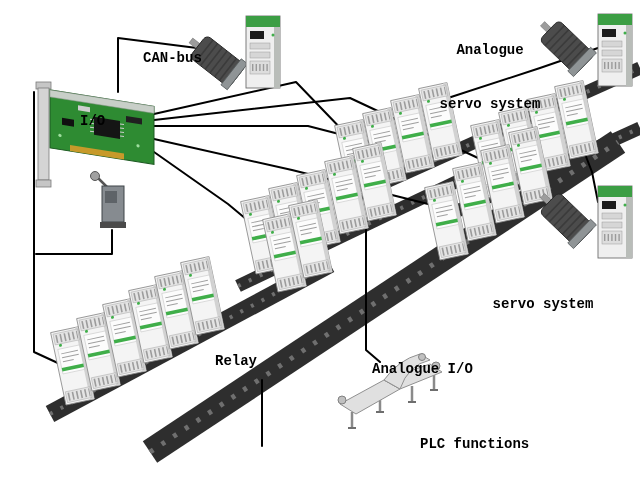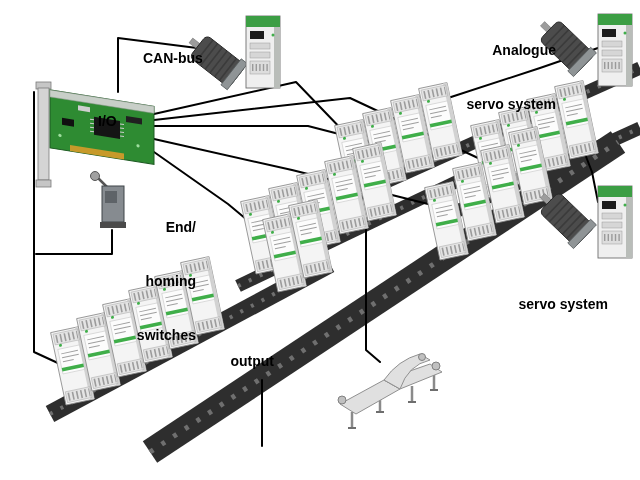--- a/index.html
+++ b/index.html
@@ -1,27 +1,27 @@
 <!DOCTYPE html>
 <html style="--background: #ffffff; --text: #000000; --wire: #000000; --rail: #2e2e2e; --rail-slot: #6f6f6f; --module-body: #f4f4f4; --module-shade: #d2d2d2; --module-green: #3fae49; --pcb-green: #2e8b32; --drive-green: #3c9e44; --motor-gray: #4c4c4c; --conveyor-gray: #e0e0e0;"><head>
 <meta charset="utf-8">
 <style>
   html,body{margin:0;padding:0;background:#fff;}
   .stage{
     position:relative;width:640px;height:480px;overflow:hidden;
     background:var(--background,#fff);
-    font-family:Liberation Sans, sans-serif;
+    font-family:Liberation Mono, monospace;
   }
   .stage svg{position:absolute;left:0;top:0;}
   .lbl{
     position:absolute;font-size:14px;font-weight:bold;line-height:18px;
     color:var(--text,#000);white-space:pre;
   }
   .lbl span{display:block;}
-  .lbl.center{text-align:right;}
+  .lbl.center{text-align:center;}
   .wire{stroke:var(--wire,#000);stroke-width:2;fill:none;stroke-linejoin:round;stroke-linecap:round;}
   .rail{stroke:var(--rail,#2e2e2e);stroke-linecap:butt;}
   .rail-slot{stroke:var(--rail-slot,#6f6f6f);stroke-linecap:butt;}
 </style>
 </head>
 <body>
 
 <div class="stage">
 
 <svg width="640" height="480" viewBox="0 0 640 480">
@@ -172,31 +172,32 @@
   </g>
 </svg>
 
 <div class="lbl" style="left:143px;top:13px">
   <span>CAN-bus</span>
 </div>
 <div class="lbl center" style="left:424px;top:5px;width:132px">
   <span>Analogue</span>
   <span>servo system</span>
 </div>
-<div class="lbl" style="left:98px;top:76px">
+<div class="lbl" style="left:80px;top:76px">
   <span>I/O</span>
 </div>
-<div class="lbl center" style="left:116px;top:182px;width:80px">
-  <span>End/</span>
-  <span>homing</span>
-  <span>switches</span>
-</div>
 <div class="lbl center" style="left:198px;top:316px;width:76px">
-  <span>output</span>
+  <span>Relay</span>
+</div>
+<div class="lbl" style="left:372px;top:324px">
+  <span>Analogue I/O</span>
 </div>
 <div class="lbl center" style="left:478px;top:259px;width:130px">
   <span>servo system</span>
 </div>
+<div class="lbl" style="left:420px;top:399px">
+  <span>PLC functions</span>
+</div>
 <div class="lbl" style="left:202px;top:447px">
   
 </div>
 
 </div>
 
 </body></html>

